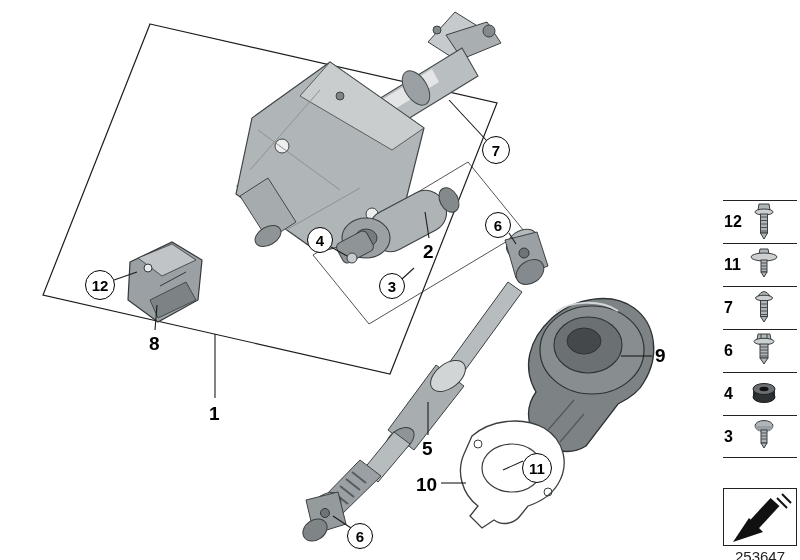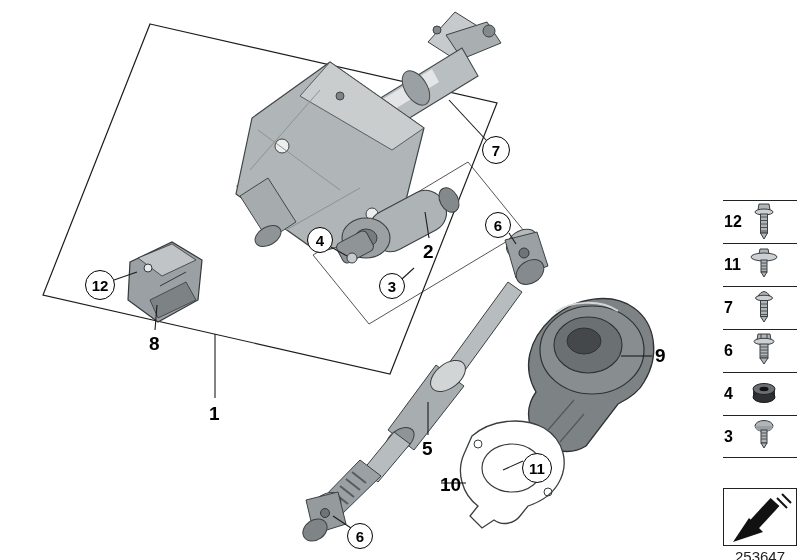--- a/index.html
+++ b/index.html
@@ -158,21 +158,21 @@
       <span>11</span>
     </div>
   <div class="callout" style="left:347px;top:523px;width:26px;height:26px">
       <span>6</span>
     </div>
 
   <div class="plain" style="left:423px;top:242px">2</div>
   <div class="plain" style="left:149px;top:334px">8</div>
   <div class="plain" style="left:209px;top:404px">1</div>
   <div class="plain" style="left:422px;top:439px">5</div>
-  <div class="plain" style="left:440px;top:475px">10</div>
+  <div class="plain" style="left:416px;top:475px">10</div>
   <div class="plain" style="left:655px;top:346px">9</div>
 
   <div class="legend">
 
     <div class="lrow">
       <span class="lnum">12</span>
       <svg class="licon" width="32" height="40" viewBox="0 0 32 40">
         <polygon points="11,2 21,2 22,8 10,8" fill="#b0b5b7" stroke="#3a3e40"></polygon>
         <ellipse cx="16" cy="10" rx="9" ry="3" fill="#cdd0d2" stroke="#3a3e40"></ellipse>
         <rect x="12.5" y="12" width="7" height="19" fill="#b0b5b7" stroke="#3a3e40"></rect>

